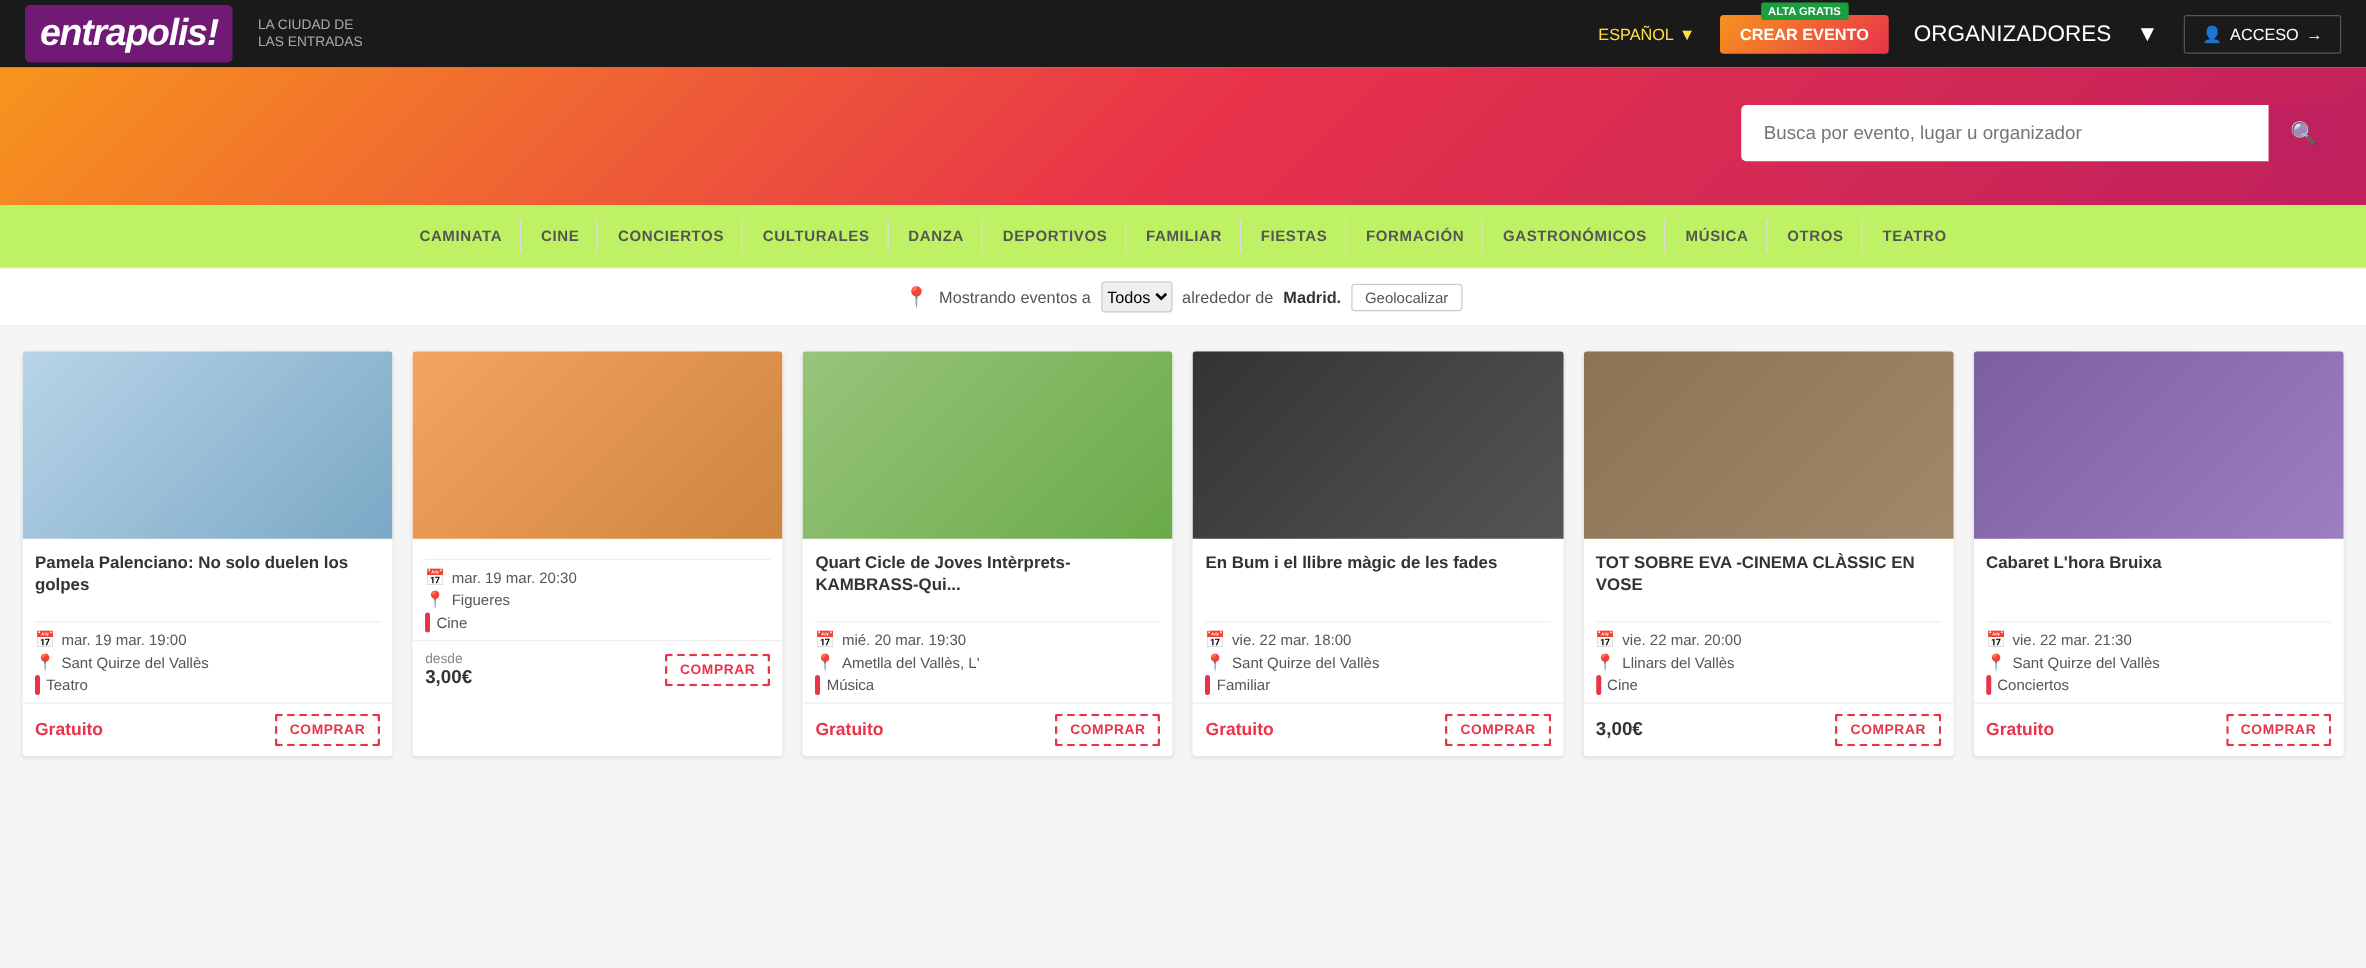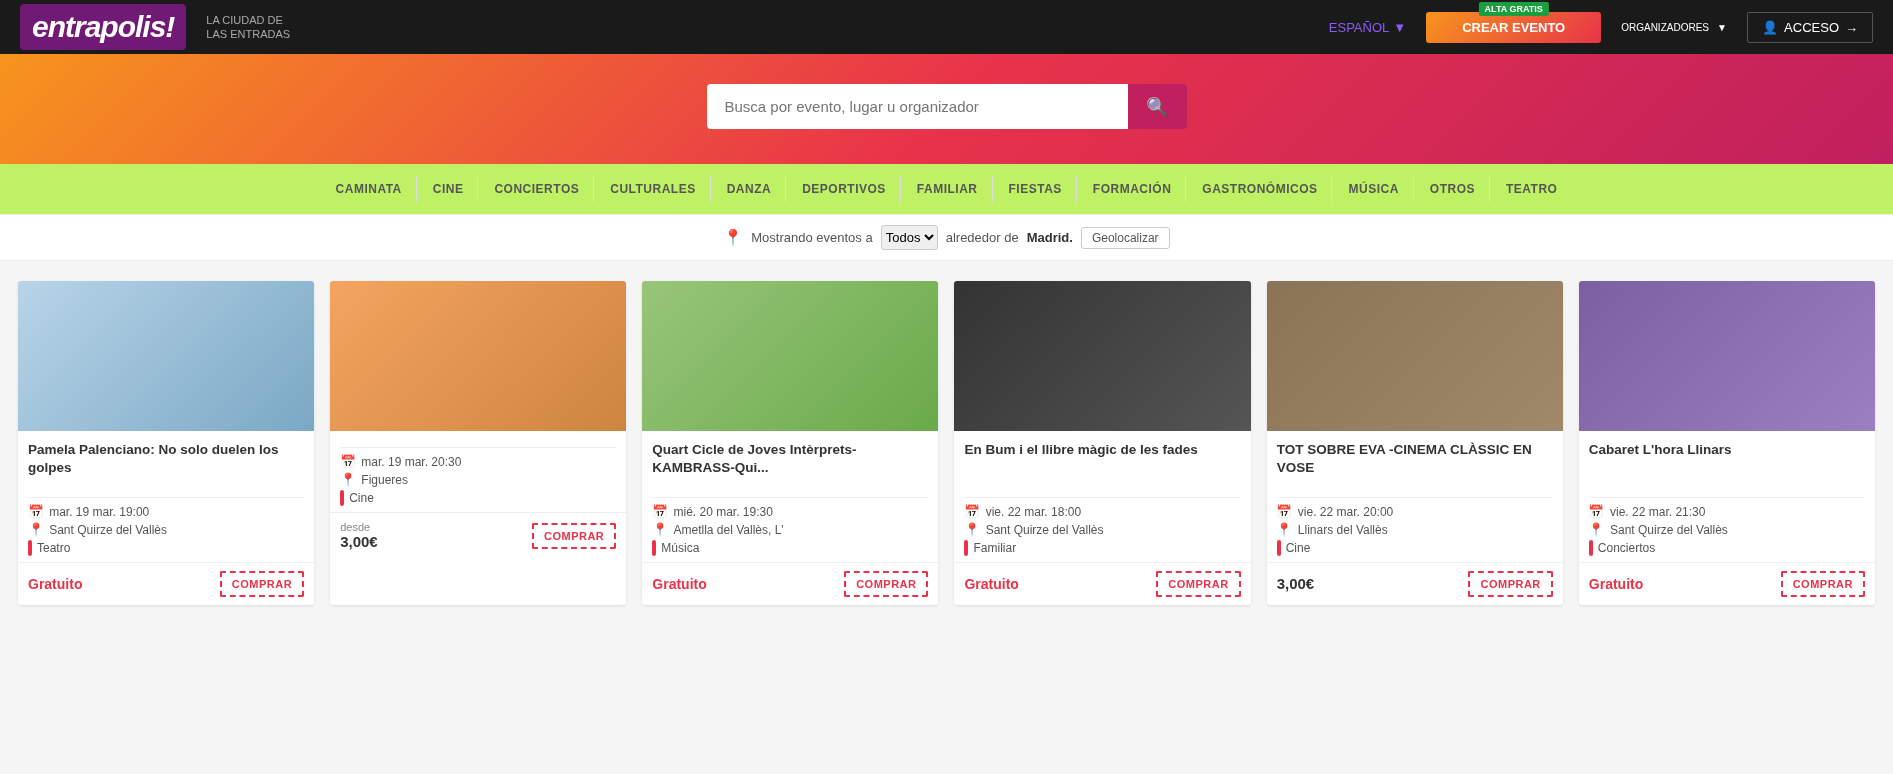--- a/index.html
+++ b/index.html
@@ -26,34 +26,34 @@
     }
     .logo span { font-style: italic; }
     .tagline {
       color: #aaa;
       font-size: 11px;
       line-height: 1.3;
       text-transform: uppercase;
     }
     .header-spacer { flex: 1; }
     .lang-btn {
-      color: #8b5cf6;
+      color: #fde047;
       background: none;
       border: none;
       cursor: pointer;
       font-size: 13px;
       display: flex;
       gap: 4px;
       white-space: nowrap;
     }
     .crear-evento-btn {
       background: linear-gradient(135deg, #f7941d, #e8334a);
       color: white;
       border: none;
-      padding: 8px 36px;
+      padding: 8px 16px;
       font-weight: bold;
       font-size: 13px;
       cursor: pointer;
       border-radius: 3px;
       position: relative;
       white-space: nowrap;
     }
     .alta-gratis-badge {
       position: absolute;
       top: -10px;
@@ -65,24 +65,24 @@
       font-weight: bold;
       padding: 2px 6px;
       border-radius: 2px;
       white-space: nowrap;
     }
     .organizadores-btn {
       color: white;
       background: none;
       border: none;
       cursor: pointer;
-      font-size: 10px;
-      display: flex;
-      align-items: center;
-      gap: 8px;
+      font-size: 18px;
+      display: flex;
+      align-items: center;
+      gap: 20px;
       white-space: nowrap;
     }
     .acceso-btn {
       background: #1a1a1a;
       border: 1px solid #555;
       color: white;
       padding: 7px 14px;
       cursor: pointer;
       font-size: 13px;
       display: flex;
@@ -90,21 +90,21 @@
       gap: 6px;
       white-space: nowrap;
       border-radius: 2px;
     }
 
     
     .hero {
       background: linear-gradient(135deg, #f7941d 0%, #e8334a 50%, #c0205e 100%);
       padding: 30px 20px 35px;
       display: flex;
-      justify-content: center;
+      justify-content: flex-end;
     }
     .search-container {
       display: flex;
       width: 480px;
     }
     .search-input {
       flex: 1;
       padding: 14px 18px;
       font-size: 15px;
       border: none;
@@ -457,21 +457,21 @@
         </div>
       </div>
       <div class="event-footer">
         <div><span class="price-amount">3,00€</span></div>
         <button class="buy-btn">COMPRAR</button>
       </div>
     </div>
     <div class="event-card">
       <div class="event-img-placeholder img-cabaret"></div>
       <div class="event-body">
-        <div class="event-title">Cabaret L'hora Llinars</div>
+        <div class="event-title">Cabaret L'hora Bruixa</div>
         <hr class="event-divider">
         <div class="event-meta">
           <span class="meta-icon">📅</span>
           <span>vie. 22 mar. 21:30</span>
         </div>
         <div class="event-meta">
           <span class="meta-icon">📍</span>
           <span>Sant Quirze del Vallès</span>
         </div>
         <div class="event-meta">

